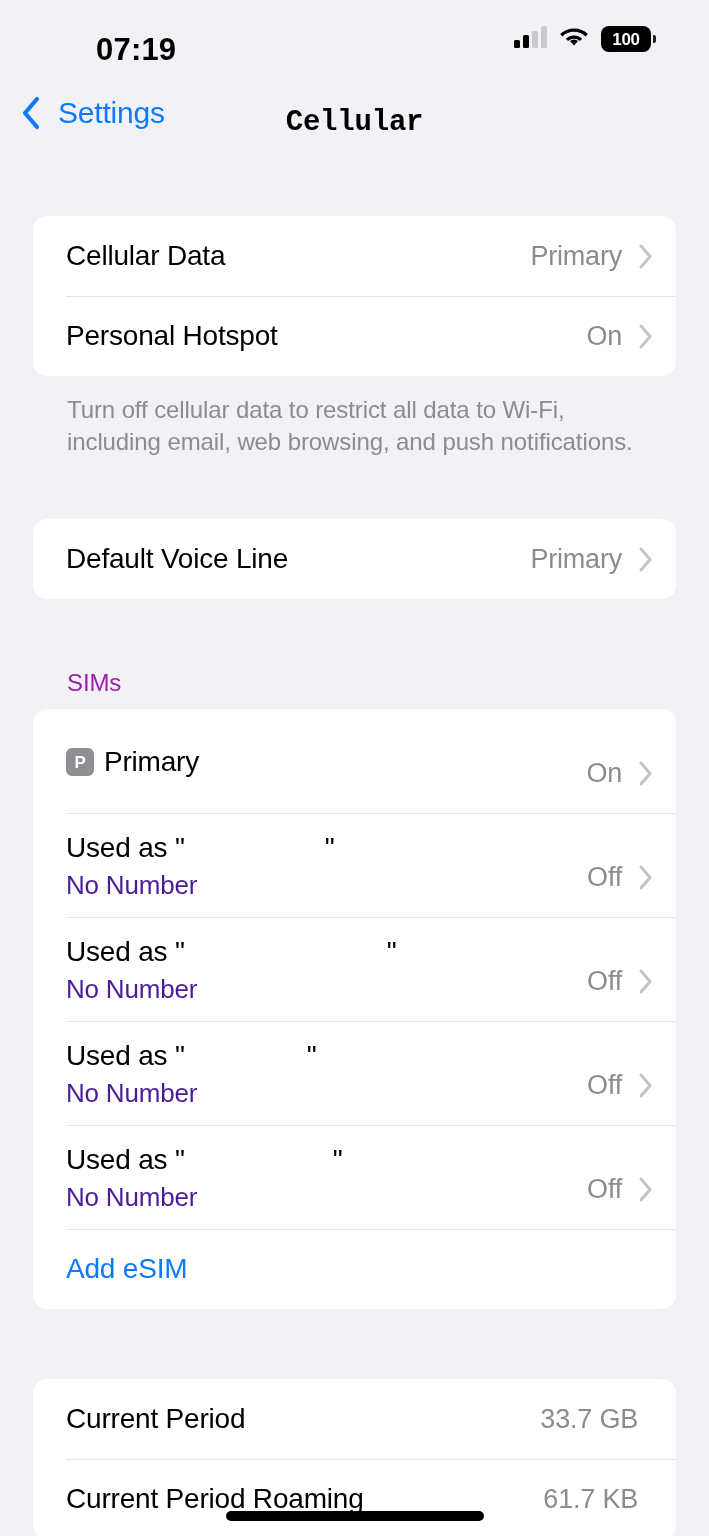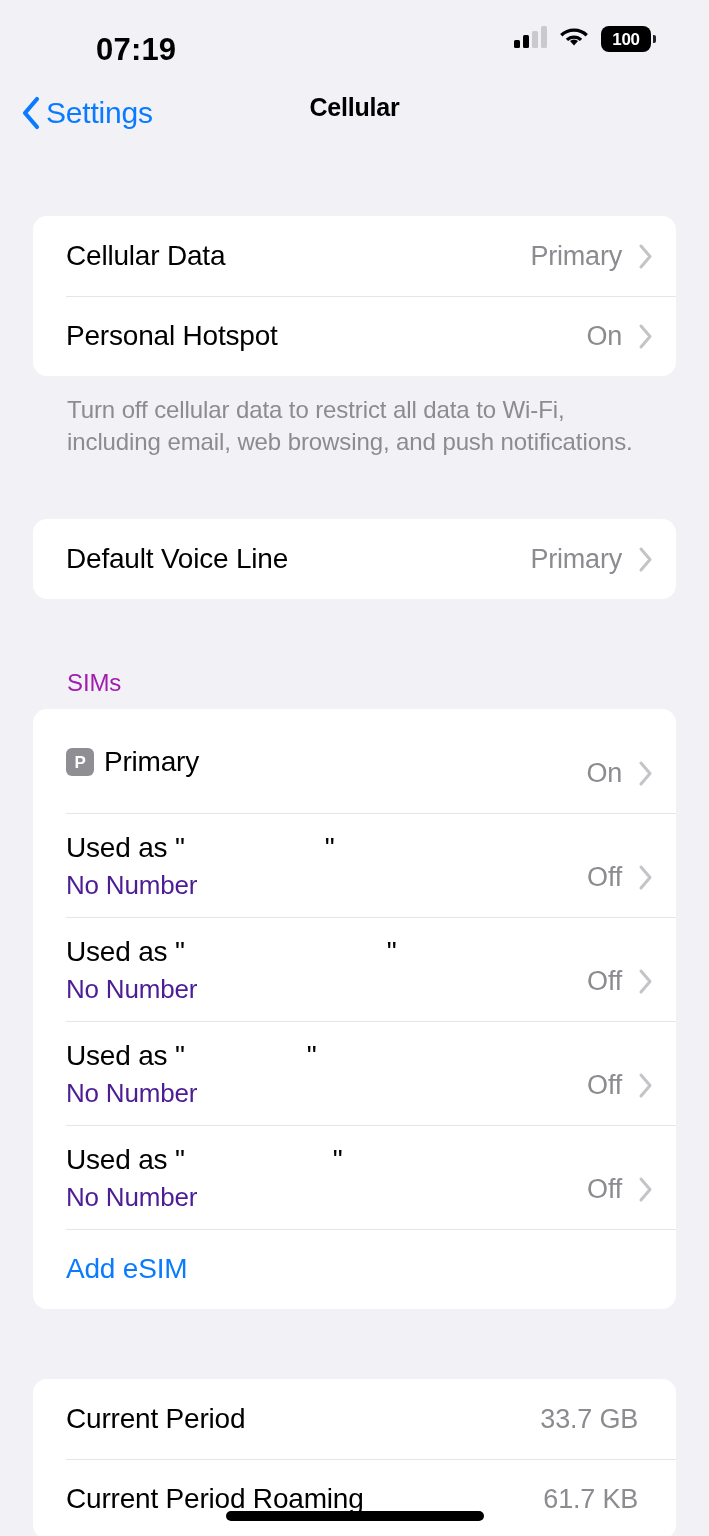--- a/index.html
+++ b/index.html
@@ -104,37 +104,38 @@
   .navbar {
     position: relative;
     height: 68px;
   }
   .nav-back {
     position: absolute;
     left: 20px;
     top: 4px;
     display: flex;
     align-items: center;
-    gap: 4px;
+    gap: 16px;
     color: #0a7bff;
     cursor: pointer;
   }
   .nav-chevron { width: 22px; height: 34px; display:block; }
   .nav-back-label {
     font-size: 30px;
     letter-spacing: -0.2px;
   }
   .nav-title {
     position: absolute;
     left: 0; right: 0;
-    top: 1px;
+    top: 14px;
     text-align: center;
-    font-size: 25px;
+    font-size: 29px;
     font-weight: bold;
     letter-spacing: -0.2px;
+    font-family: Liberation Mono, monospace;
   }
 
   
   .content {
     padding: 0 33px;
   }
 
   .card {
     background: #ffffff;
     border-radius: 14px;

